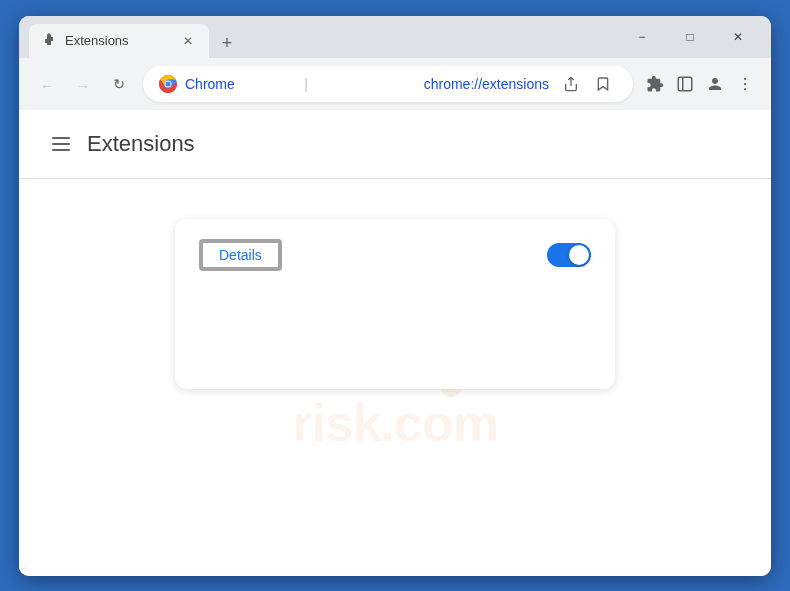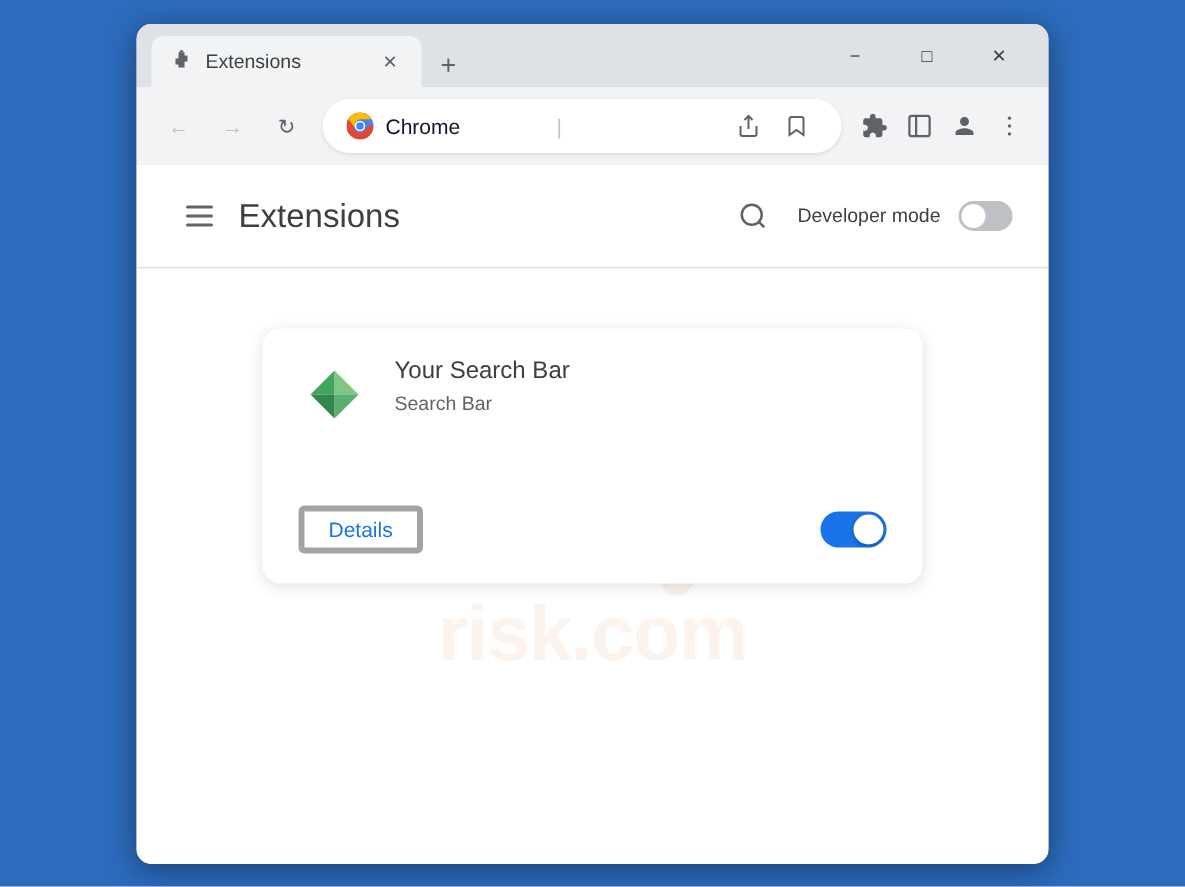--- a/index.html
+++ b/index.html
@@ -8,21 +8,21 @@
       width: 790px;
       height: 591px;
       background: #2d6bbd;
       display: flex;
       align-items: center;
       justify-content: center;
       font-family: 'Segoe UI', Arial, sans-serif;
     }
 
     .window {
-      width: 608px;
+      width: 752px;
       height: 560px;
       background: #f1f3f4;
       border-radius: 10px;
       overflow: hidden;
       box-shadow: 0 4px 20px rgba(0,0,0,0.4);
       display: flex;
       flex-direction: column;
     }
 
     
@@ -150,21 +150,21 @@
     }
 
     .chrome-logo {
       width: 18px;
       height: 18px;
       flex-shrink: 0;
     }
 
     .address-text {
       font-size: 14px;
-      color: #0f172a;
+      color: #1d4ed8;
       flex: 1;
     }
 
     .address-icons {
       display: flex;
       gap: 4px;
       align-items: center;
     }
 
     .addr-icon {
@@ -464,20 +464,21 @@
         <svg width="18" height="18" viewBox="0 0 18 18">
           <circle cx="9" cy="9" r="9" fill="#4285f4"></circle>
           <path d="M9 0a9 9 0 0 1 7.794 4.5H9a4.5 4.5 0 0 0 0 9 4.5 4.5 0 0 0 4.33-3.274L17.9 7.5A9 9 0 1 1 9 0z" fill="#ea4335"></path>
           <path d="M9 0a9 9 0 0 0-7.794 4.5L5.67 10.226A4.5 4.5 0 0 1 9 4.5h7.794A9 9 0 0 0 9 0z" fill="#fbbc05"></path>
           <circle cx="9" cy="9" r="3.5" fill="white"></circle>
           <circle cx="9" cy="9" r="2.5" fill="#4285f4"></circle>
         </svg>
       </div>
       <span class="address-text">Chrome</span>
       <span class="address-text" style="color:#bdc1c6;">|</span>
+      <span class="address-text">chrome://extensions</span>
       <div class="address-icons">
         <div class="addr-icon">
           <svg width="16" height="16" viewBox="0 0 24 24" fill="none" stroke="#5f6368" stroke-width="2">
             <path d="M4 12v8a2 2 0 0 0 2 2h12a2 2 0 0 0 2-2v-8"></path>
             <polyline points="16 6 12 2 8 6"></polyline>
             <line x1="12" y1="2" x2="12" y2="15"></line>
           </svg>
         </div>
         <div class="addr-icon">
           <svg width="16" height="16" viewBox="0 0 24 24" fill="none" stroke="#5f6368" stroke-width="2">
@@ -528,57 +529,24 @@
 
     <div class="extensions-header">
       <div class="menu-btn">
         <div class="menu-lines">
           <div class="menu-line"></div>
           <div class="menu-line"></div>
           <div class="menu-line"></div>
         </div>
       </div>
       <h1 class="page-title">Extensions</h1>
-      <div class="header-right">
-        <div class="search-icon-btn">
-          <svg width="20" height="20" viewBox="0 0 24 24" fill="none" stroke="#5f6368" stroke-width="2">
-            <circle cx="11" cy="11" r="8"></circle>
-            <line x1="21" y1="21" x2="16.65" y2="16.65"></line>
-          </svg>
-        </div>
-        <span class="dev-mode-label">Developer mode</span>
-        <div class="toggle">
-          <div class="toggle-thumb"></div>
-        </div>
-      </div>
     </div>
 
     <div class="extensions-content">
       <div class="extension-card">
-        <div class="card-top">
-
-          <div class="ext-icon">
-            <svg width="48" height="48" viewBox="0 0 48 48">
-
-              <circle cx="24" cy="24" r="24" fill="white"></circle>
-
-              <path d="M24 8 L8 24 L24 24 Z" fill="#2d9b4e" opacity="0.9"></path>
-
-              <path d="M24 8 L40 24 L24 24 Z" fill="#4caf50" opacity="0.7"></path>
-
-              <path d="M8 24 L24 40 L24 24 Z" fill="#1b7a38" opacity="0.9"></path>
-
-              <path d="M40 24 L24 40 L24 24 Z" fill="#2d9b4e" opacity="0.8"></path>
-            </svg>
-          </div>
-          <div class="ext-info">
-            <div class="ext-name">Your Search Bar</div>
-            <div class="ext-desc">Search Bar</div>
-          </div>
-        </div>
         <div class="card-bottom">
           <button class="card-btn">Details</button>
           <div class="card-spacer"></div>
           <div class="ext-toggle">
             <div class="ext-toggle-thumb"></div>
           </div>
         </div>
       </div>
     </div>
   </div>

